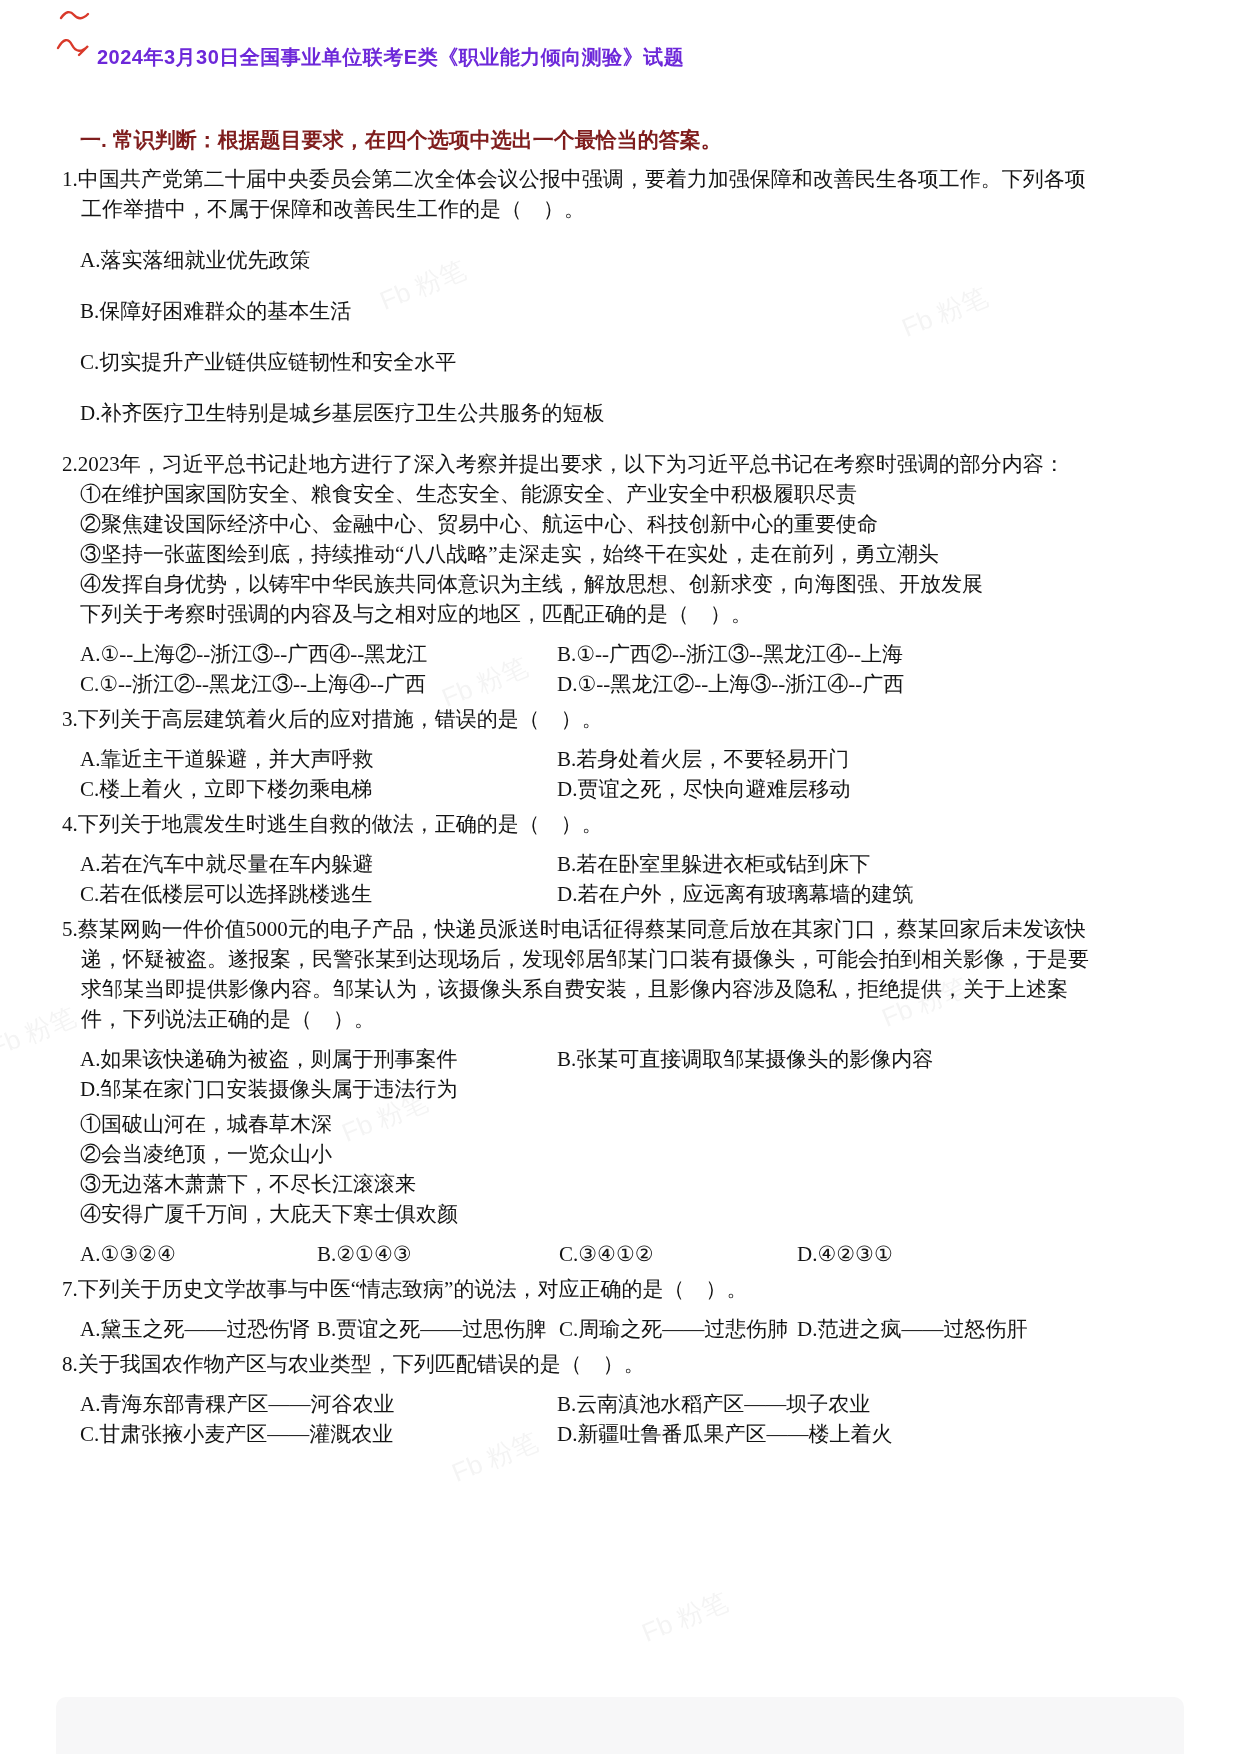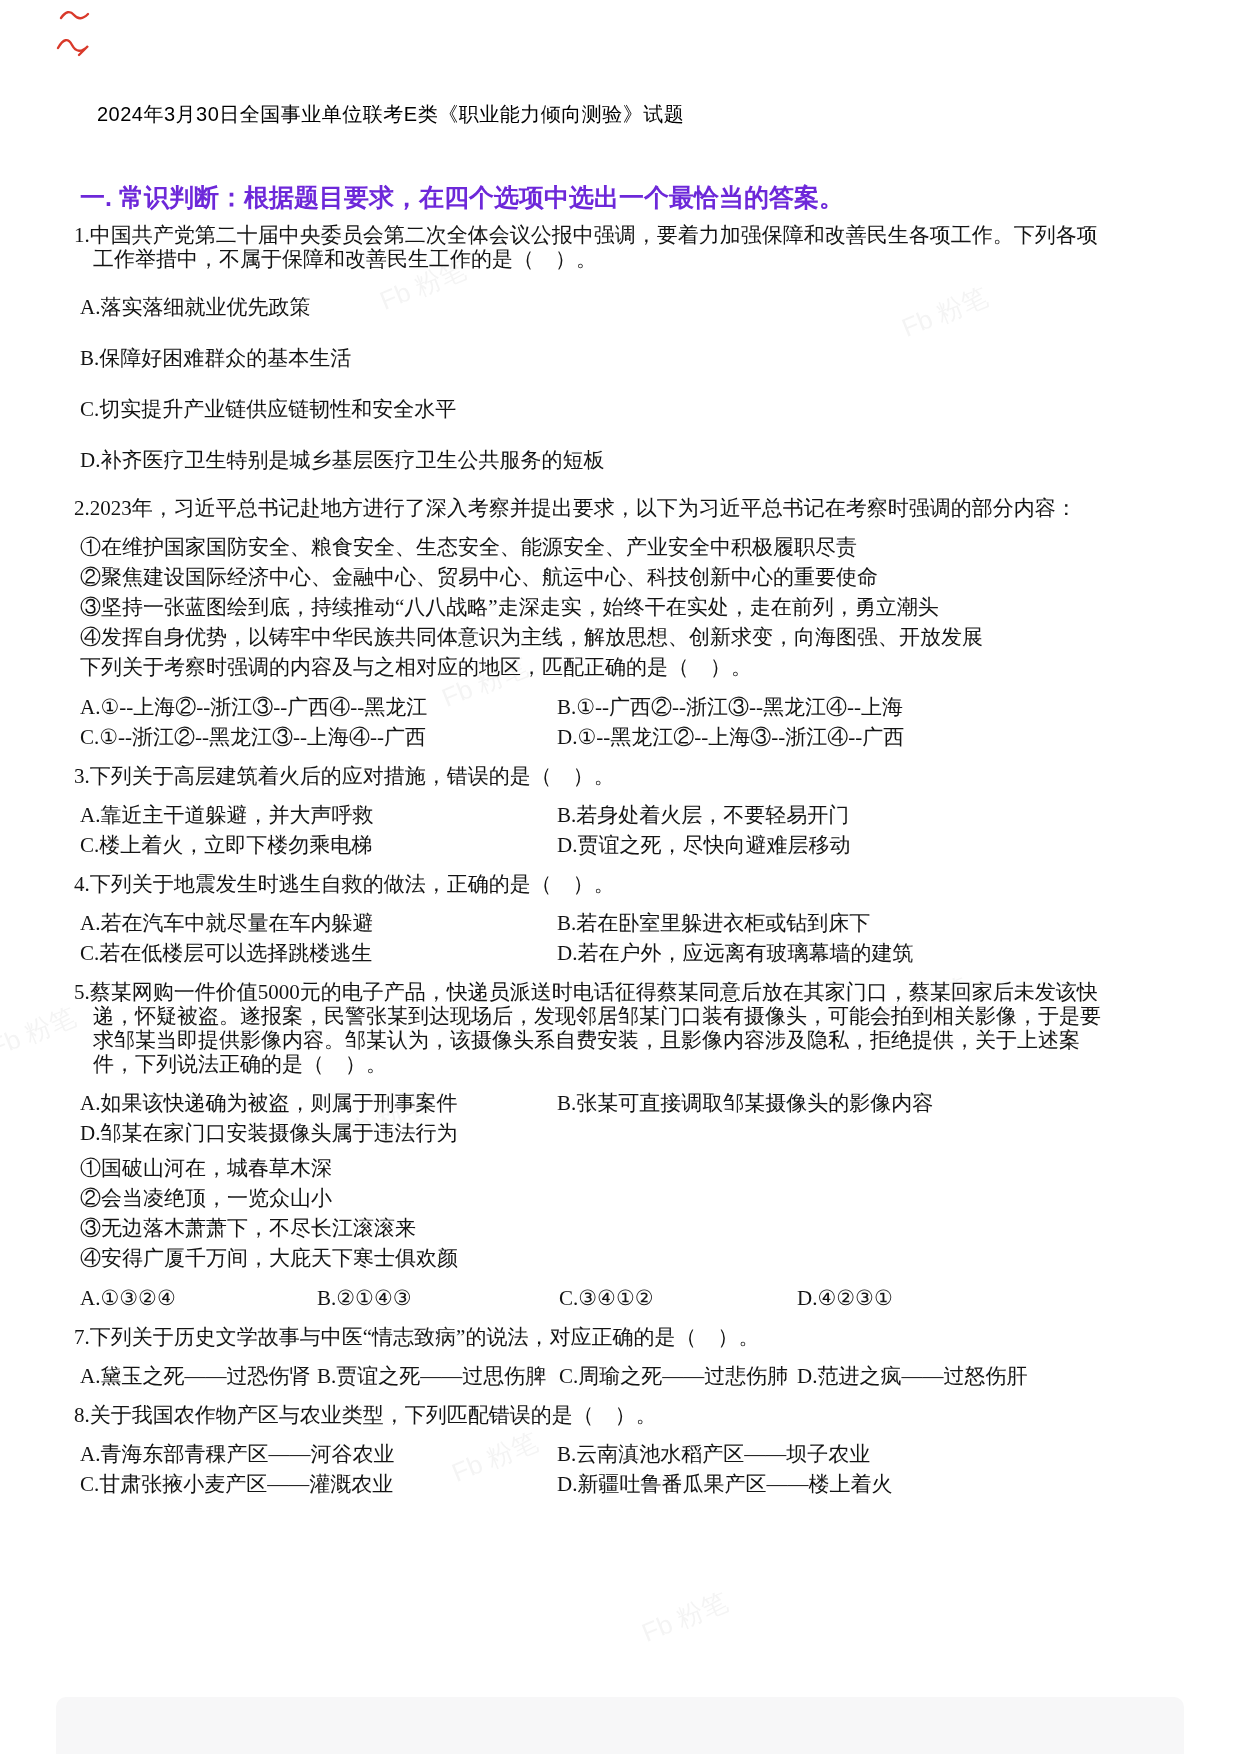--- a/index.html
+++ b/index.html
@@ -2,32 +2,32 @@
 <html><head>
 <meta charset="utf-8">
 <style>
   html,body{margin:0;padding:0;background:#ffffff;}
   .page{
     position:relative;width:1240px;height:1754px;background:#ffffff;overflow:hidden;
     font-family:"Liberation Serif","DejaVu Serif",serif;color:#141414;
   }
   .content{position:absolute;left:62px;top:0;width:1124px;}
   .title{
-    margin:101px 0 0 35px;
+    margin:44px 0 0 35px;
     font-family:"Liberation Sans","DejaVu Sans",sans-serif;
-    font-weight:400;font-size:20px;line-height:26px;color:#000000;letter-spacing:.5px;
+    font-weight:700;font-size:20px;line-height:26px;color:#6d28d9;letter-spacing:.5px;
   }
   .heading{
     margin:56px 0 0 18px;
     font-family:"Liberation Sans","DejaVu Sans",sans-serif;
-    font-weight:700;font-size:25px;line-height:28px;color:#6d28d9;
+    font-weight:700;font-size:21px;line-height:28px;color:#7f1d1d;
   }
   .q{margin-top:5px;font-size:21px;}
   .q.first{margin-top:10px;}
-  .stem{margin:12px;padding-left:19px;text-indent:-19px;line-height:24px;white-space:pre-wrap;}
+  .stem{margin:0;padding-left:19px;text-indent:-19px;line-height:30px;white-space:pre-wrap;}
   .item,.stem2{margin:0;padding-left:18px;line-height:30px;font-family:Liberation Serif, serif;}
   .opts{margin-top:10px;}
   .opts-list .opt{padding-left:18px;line-height:30px;white-space:nowrap;}
   .grid2{display:grid;grid-template-columns:477px auto;padding-left:18px;}
   .grid4{display:grid;grid-template-columns:237px 242px 238px auto;padding-left:18px;}
   .grid2 .opt,.grid4 .opt{line-height:30px;white-space:nowrap;}
   .wm{
     position:absolute;font-family:"Liberation Sans","DejaVu Sans",sans-serif;
     font-size:26px;color:rgba(100,100,100,0.07);transform:rotate(-22deg);
     white-space:nowrap;pointer-events:none;

